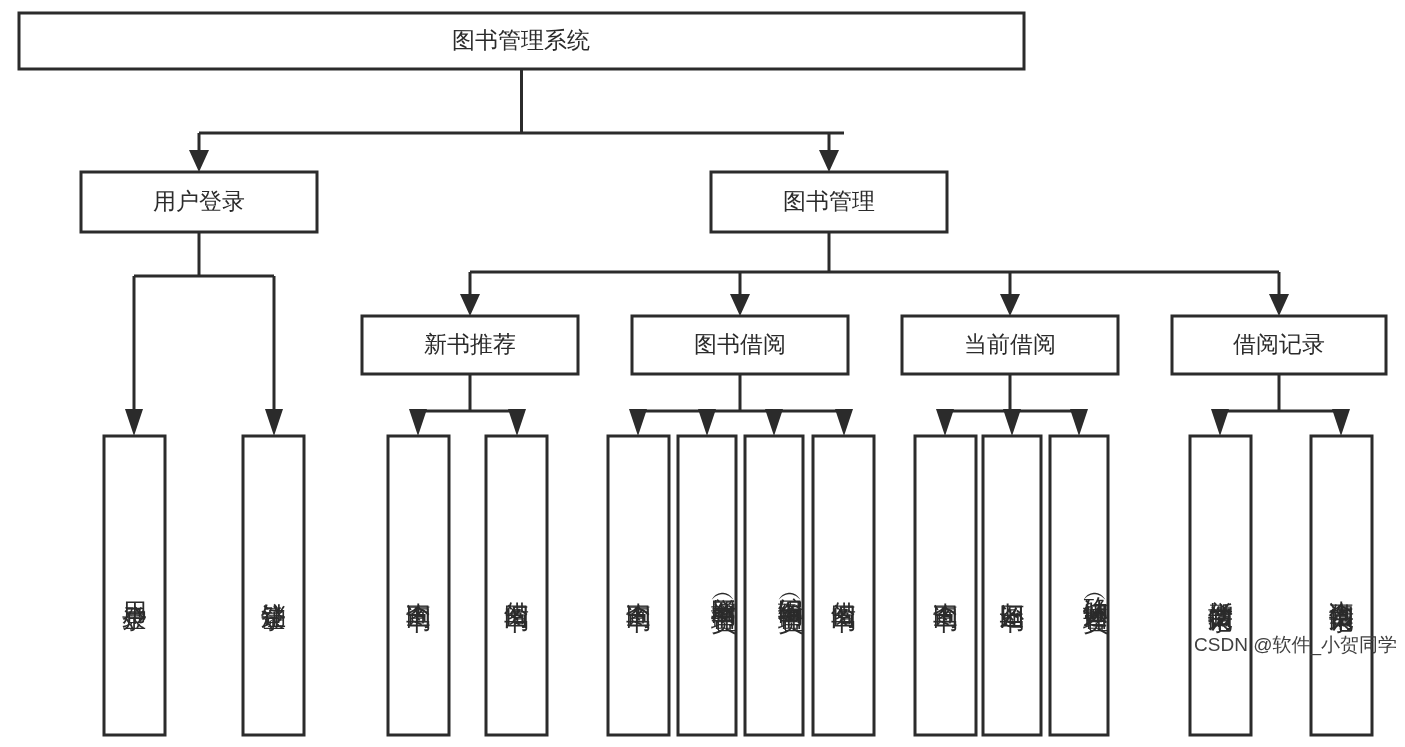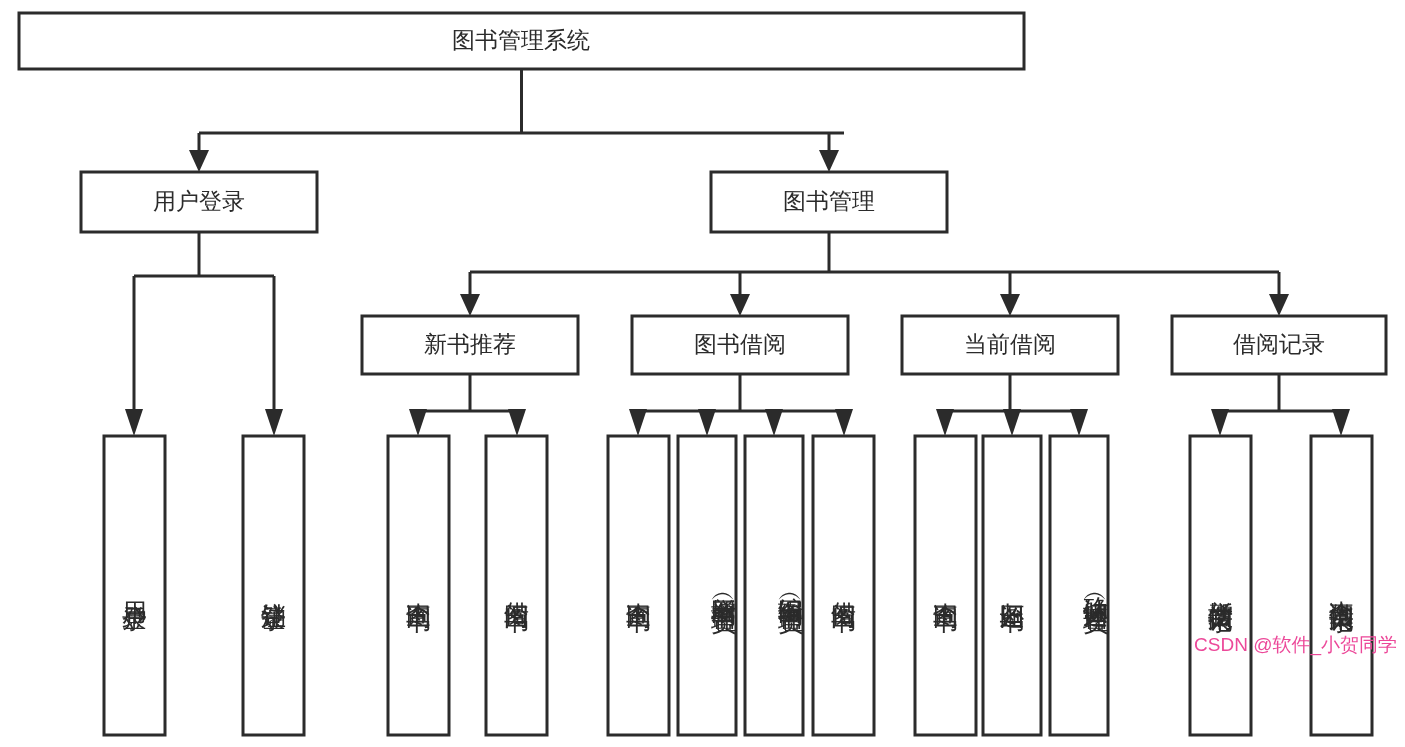--- a/index.html
+++ b/index.html
@@ -68,21 +68,21 @@
   }
   .node-label-v.center-start {
     align-items: center;
   }
   #watermark {
     position: absolute;
     right: 8px;
     bottom: 4px;
     font-family: "Liberation Sans", "DejaVu Sans", sans-serif;
     font-size: 19px;
-    color: #ec4899;
+    color: #404040;
     white-space: nowrap;
     user-select: none;
   }
 </style>
 </head>
 <body>
 
 <div id="diagram-root">
 
   <svg id="tree-svg" viewBox="0 0 1405 747">

